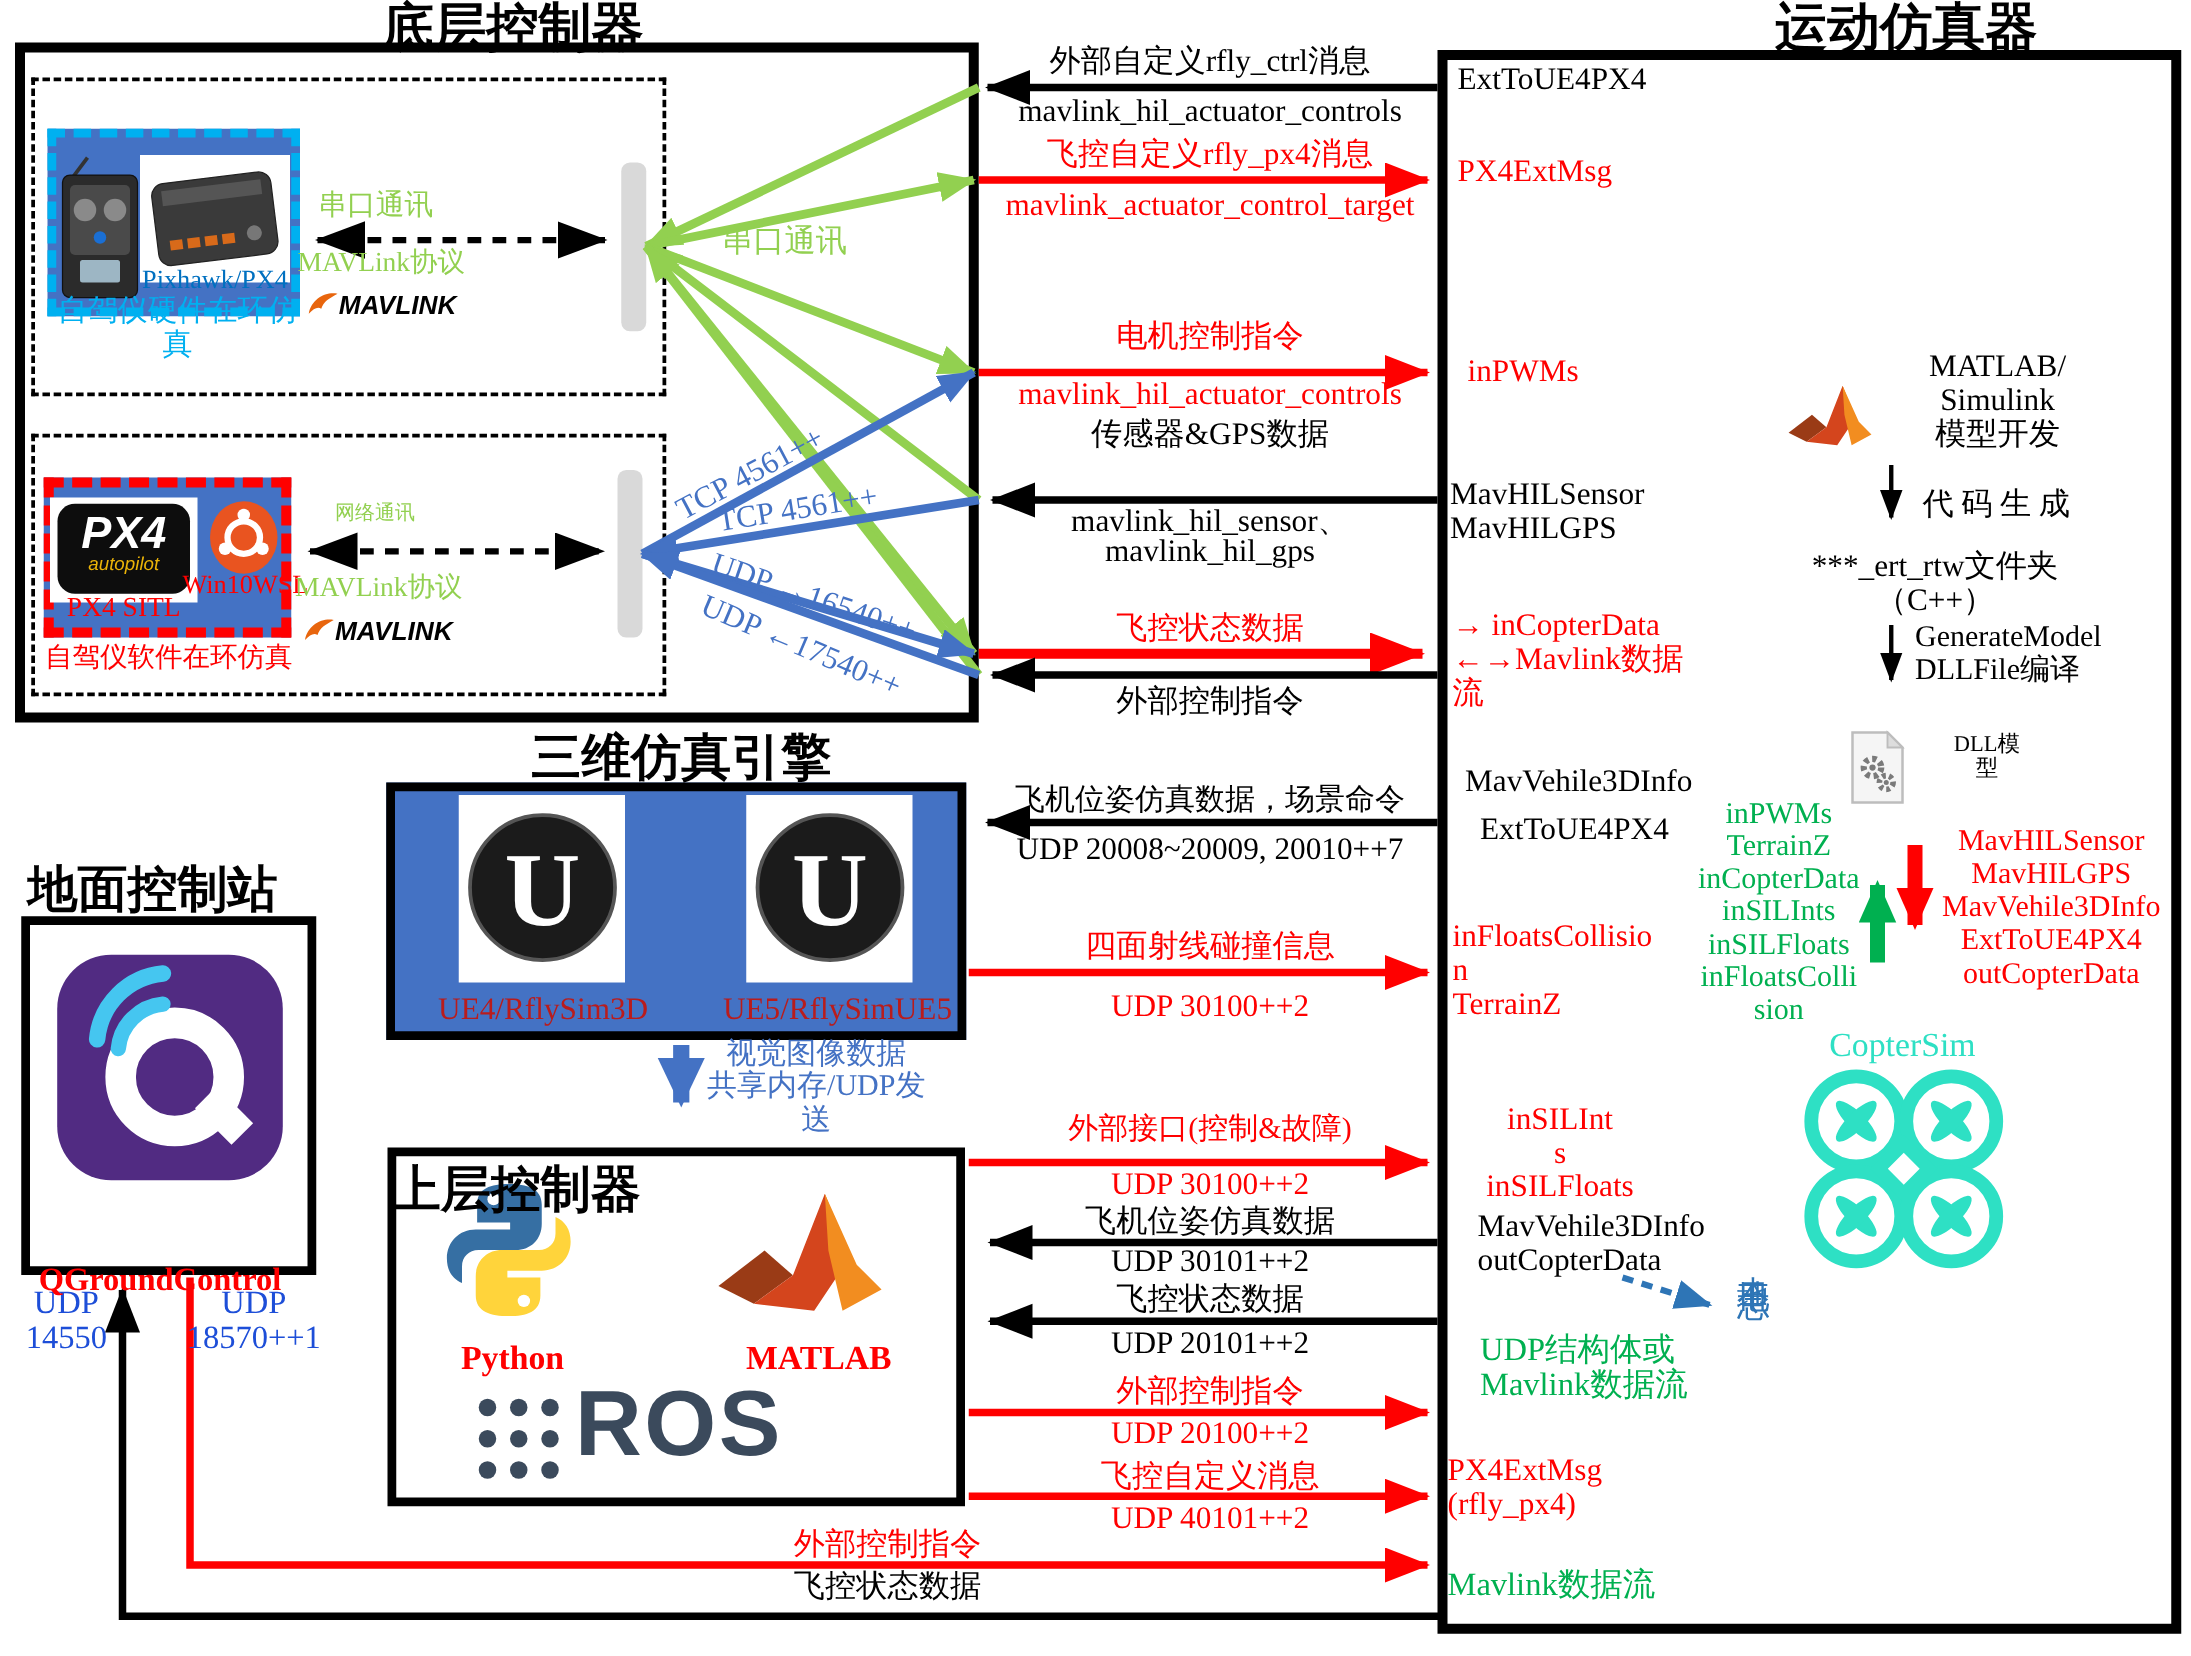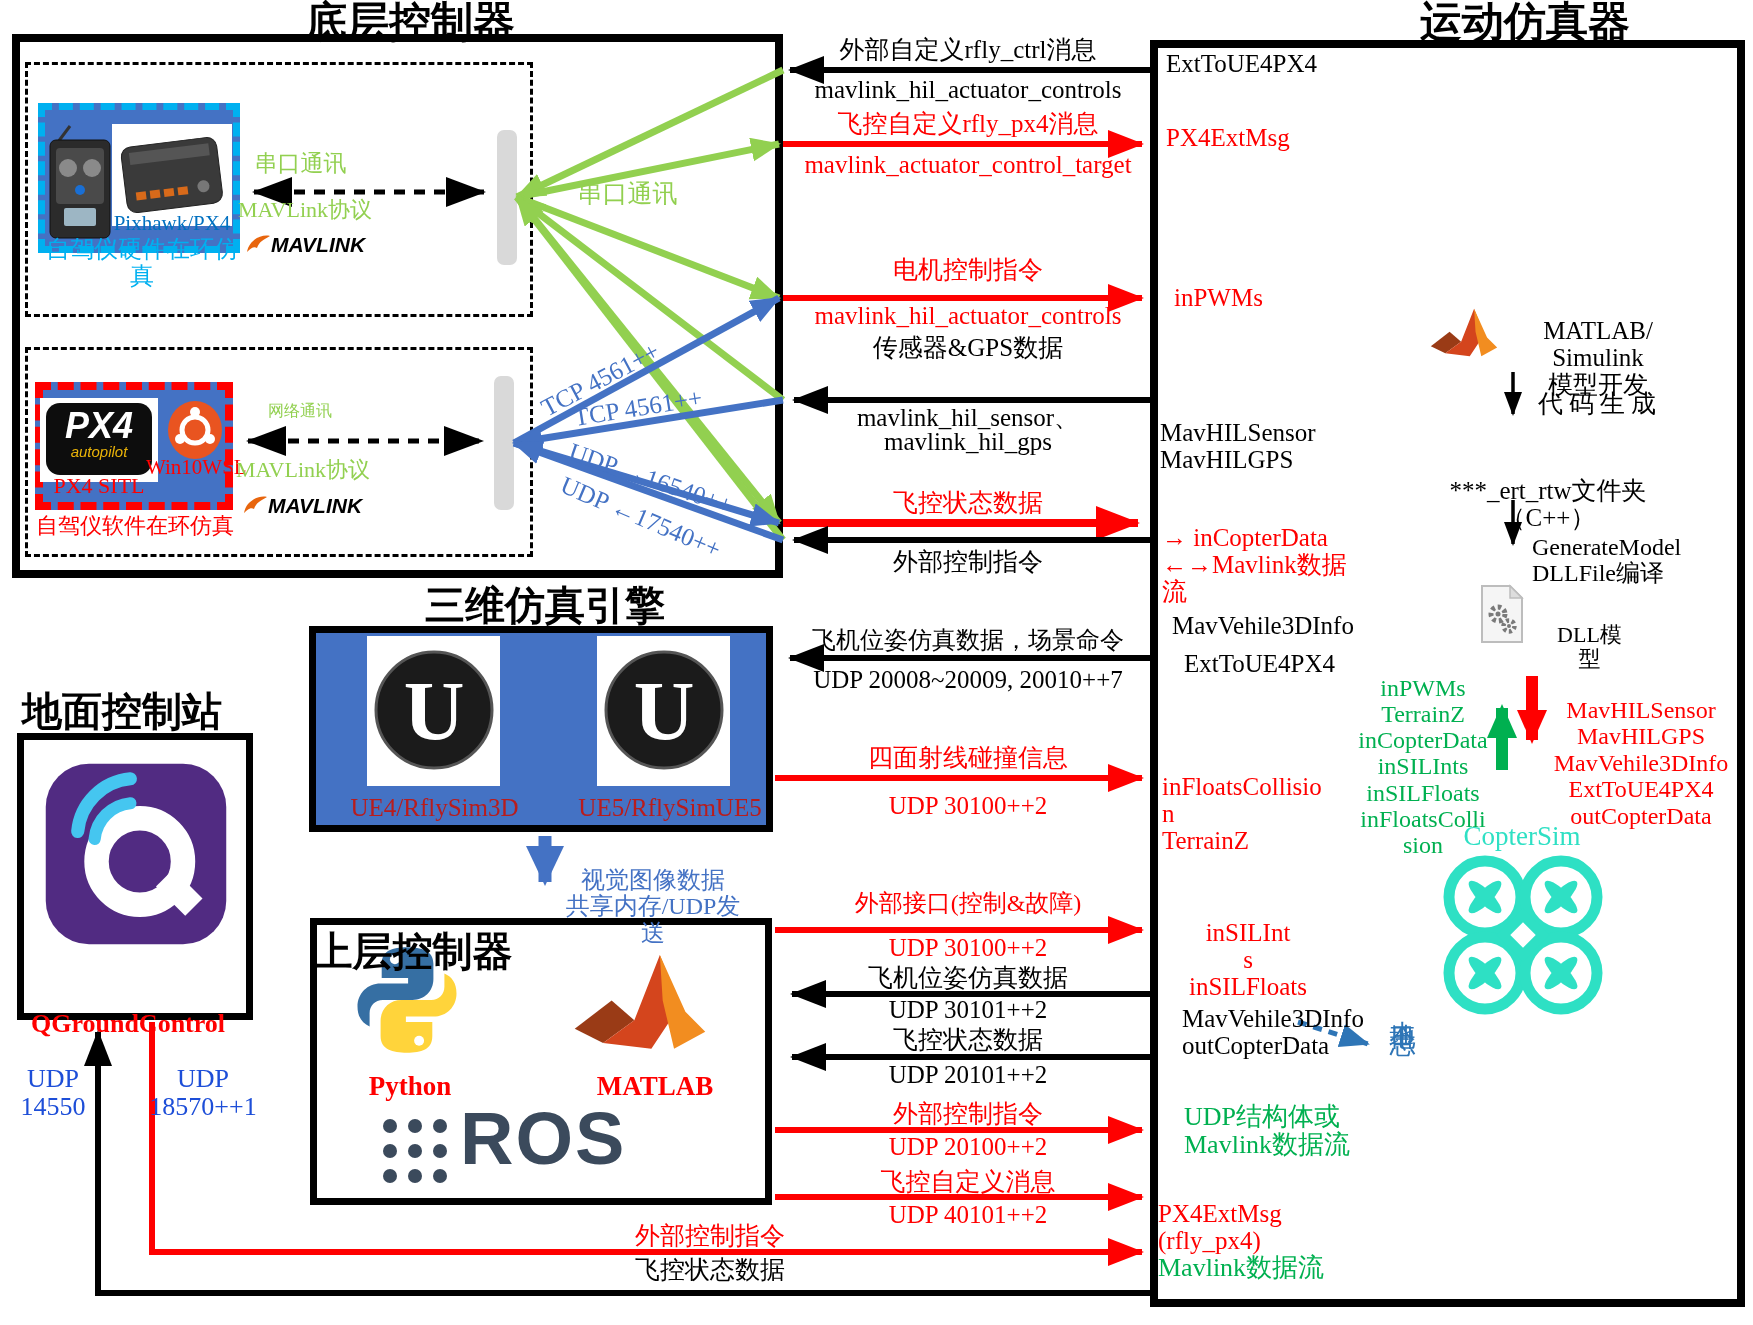--- a/index.html
+++ b/index.html
@@ -1,21 +1,21 @@
 <!DOCTYPE html>
 <html><head>
 <meta charset="utf-8">
 <style>
   html,body{margin:0;padding:0;background:#fff;}
   #canvas{position:relative;width:1753px;height:1325px;background:#fff;overflow:hidden;
           font-family:"Liberation Serif","DejaVu Serif",serif;}
   svg.overlay{position:absolute;left:0;top:0;z-index:2;}
   .lbl{position:absolute;font-family:"Liberation Serif","DejaVu Serif",serif;font-size:25px;
        line-height:1.08;color:#000;text-align:center;white-space:nowrap;z-index:3;}
-  .pre{white-space:pre-line;margin-top:37px;}
+  .pre{white-space:pre-line;}
   .lft{text-align:left;}
   .red{color:#FF0000;} .green{color:#00B050;} .lgreen{color:#92D050;}
   .blue{color:#4472C4;} .cyan{color:#00B0F0;} .purple{color:#1d4ed8;}
   .teal{color:#2EE0C4;} .logblue{color:#2E75B6;} .white{color:#b91c1c;} .bld{font-weight:bold;}
   .title{position:absolute;font-family:"Liberation Sans","DejaVu Sans",sans-serif;font-weight:bold;
          font-size:40px;color:#000;text-align:center;white-space:nowrap;z-index:3;}
   .box{position:absolute;border:7px solid #000;box-sizing:border-box;z-index:1;background:transparent;}
   .dashedbox{position:absolute;border:3px dashed #000;box-sizing:border-box;z-index:1;}
   .bluefill{background:#4472C4;}
   .bar{position:absolute;width:20px;background:#D9D9D9;border-radius:7px;z-index:1;}
@@ -182,21 +182,21 @@
   <div class="lbl lft pre" style="left:1532px;top:498px;font-size:24px;">GenerateModel
 DLLFile编译</div>
   <svg class="icon" style="left:1478px;top:584px;" width="48" height="60" viewBox="0 0 48 60">
     <path d="M4 2 h28 l12 12 v44 h-40 z" fill="#F5F5F5" stroke="#BDBDBD" stroke-width="2"></path>
     <path d="M32 2 l12 12 h-12 z" fill="#DDD" stroke="#BDBDBD" stroke-width="1.5"></path>
     <circle cx="20" cy="30" r="7" fill="none" stroke="#7a7a7a" stroke-width="5" stroke-dasharray="3.5 3"></circle>
     <circle cx="20" cy="30" r="2.5" fill="#7a7a7a"></circle>
     <circle cx="31" cy="42" r="5.5" fill="none" stroke="#7a7a7a" stroke-width="4.5" stroke-dasharray="3 2.6"></circle>
     <circle cx="31" cy="42" r="2" fill="#7a7a7a"></circle>
   </svg>
-  <div class="lbl pre" style="left:1532px;top:586px;width:115px;font-size:22px;">DLL模
+  <div class="lbl pre" style="left:1532px;top:586px;width:115px;font-size:18px;">DLL模
 型</div>
 
   <div class="lbl green pre" style="left:1348px;top:638px;width:150px;font-size:24px;line-height:1.09;">inPWMs
 TerrainZ
 inCopterData
 inSILInts
 inSILFloats
 inFloatsColli
 sion</div>
   <div class="lbl red pre" style="left:1552px;top:660px;width:178px;font-size:24px;line-height:1.1;">MavHILSensor

